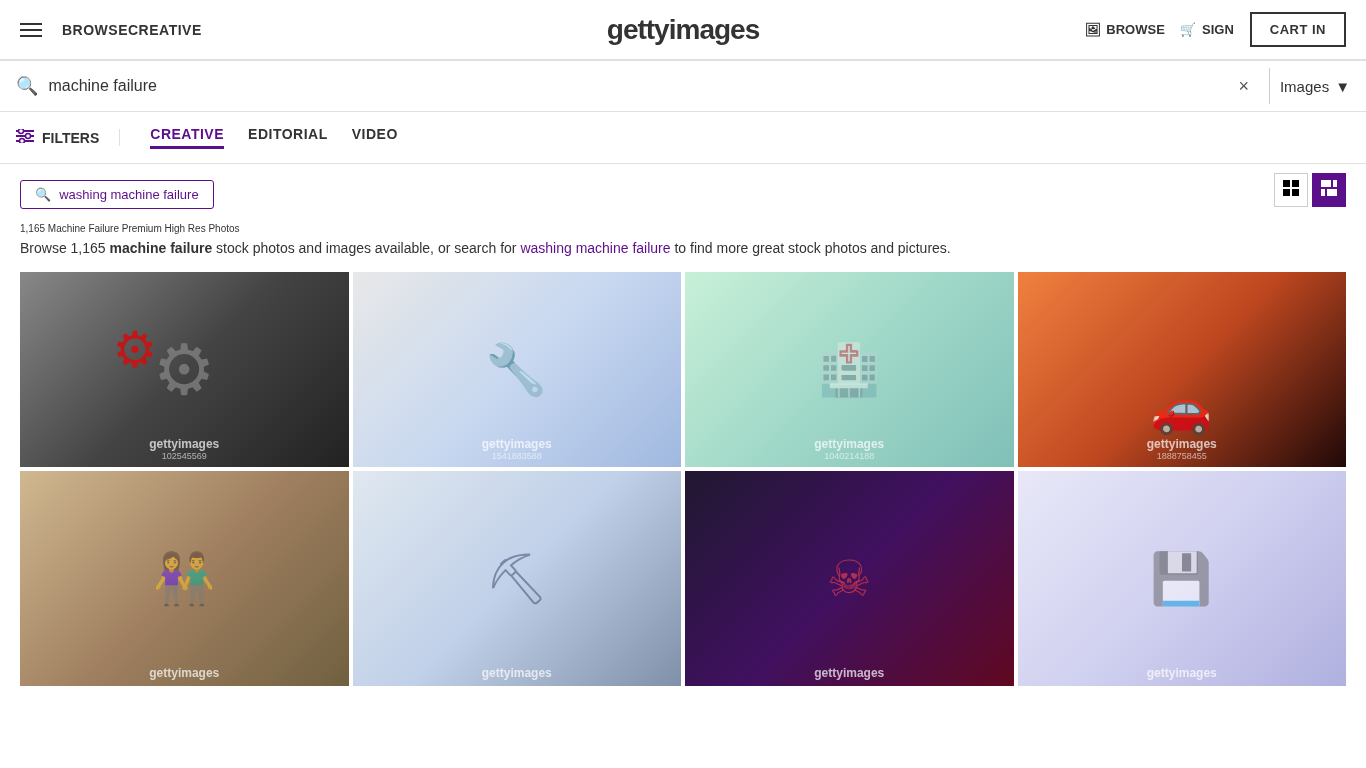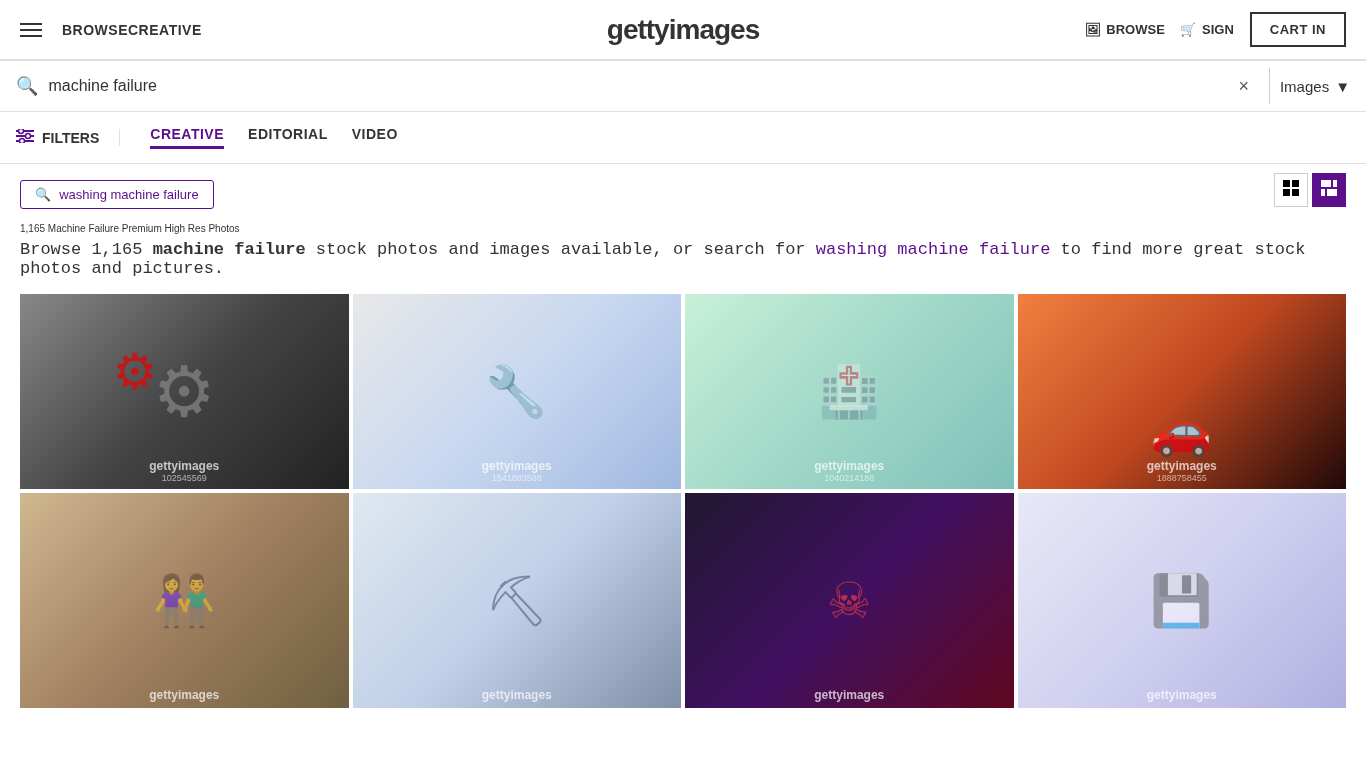--- a/index.html
+++ b/index.html
@@ -173,24 +173,23 @@
       font-size: 13px;
       cursor: pointer;
       margin-bottom: 14px;
     }
     .results-info {
       font-size: 10px;
       color: #333;
       margin-bottom: 6px;
     }
     .results-desc {
-      font-size: 17px;
+      font-size: 14px;
       color: #333;
       margin-bottom: 16px;
-      font-family: Liberation Mono, monospace;
     }
     .results-desc a {
       color: #5c0f8b;
       text-decoration: none;
     }
 
     
     .view-controls {
       display: flex;
       gap: 4px;

